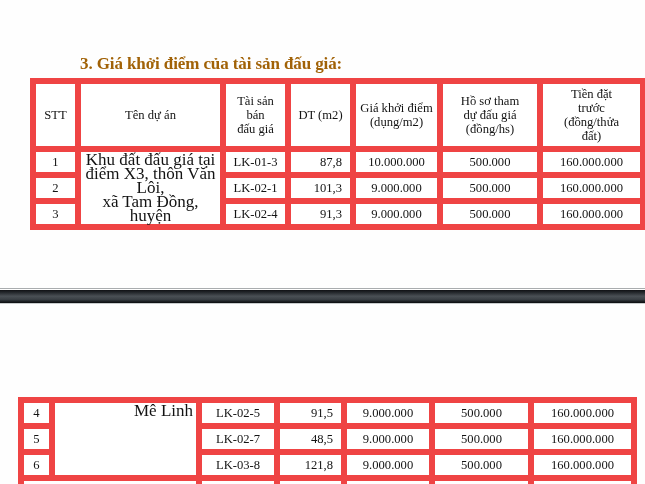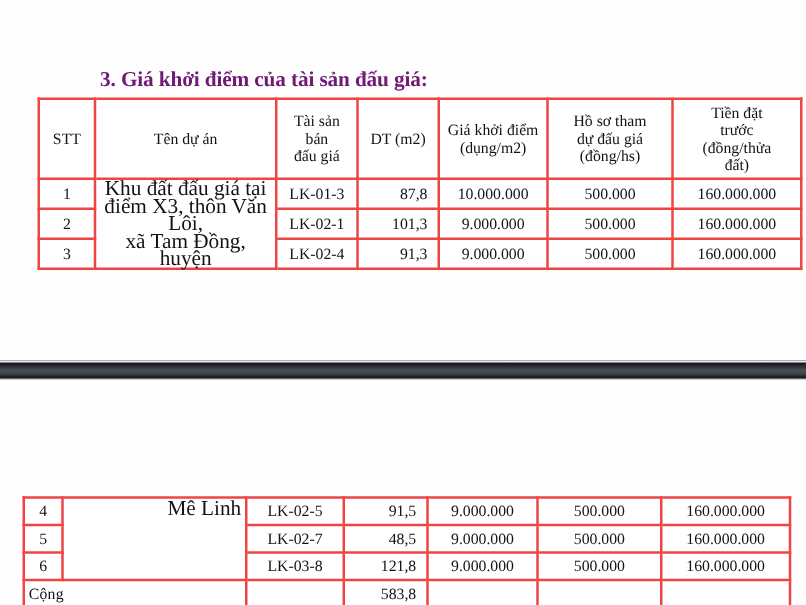--- a/index.html
+++ b/index.html
@@ -37,34 +37,34 @@
   }
 
   
   .section-heading {
     position: absolute;
     left: 80px;
     top: 54px;
     font-size: 17px;
     font-weight: bold;
     letter-spacing: -0.1px;
-    color: #701a75;
+    color: #a16207;
   }
 
   
   table.doc-table {
     position: absolute;
     border-collapse: collapse;
     table-layout: fixed;
     font-size: 12.6px;
     color: #131313;
   }
   table.doc-table td,
   table.doc-table th {
-    border: 2px solid #ef4444;
+    border: 6px solid #ef4444;
     padding: 0 3px;
     vertical-align: middle;
     font-weight: normal;
     line-height: 14px;
     background: #ffffff;
   }
   table.doc-table th {
     text-align: center;
     vertical-align: middle;
   }

